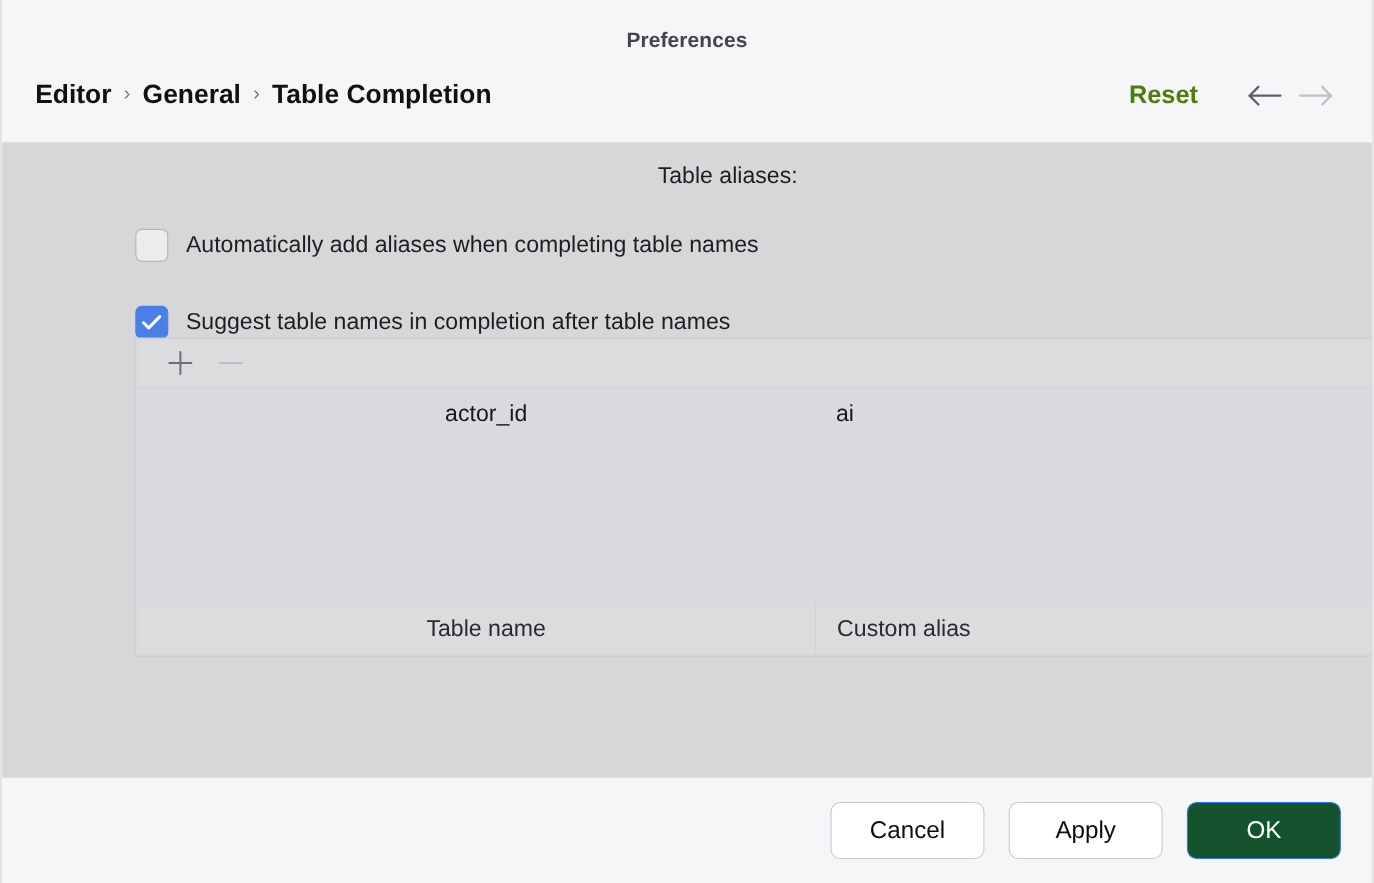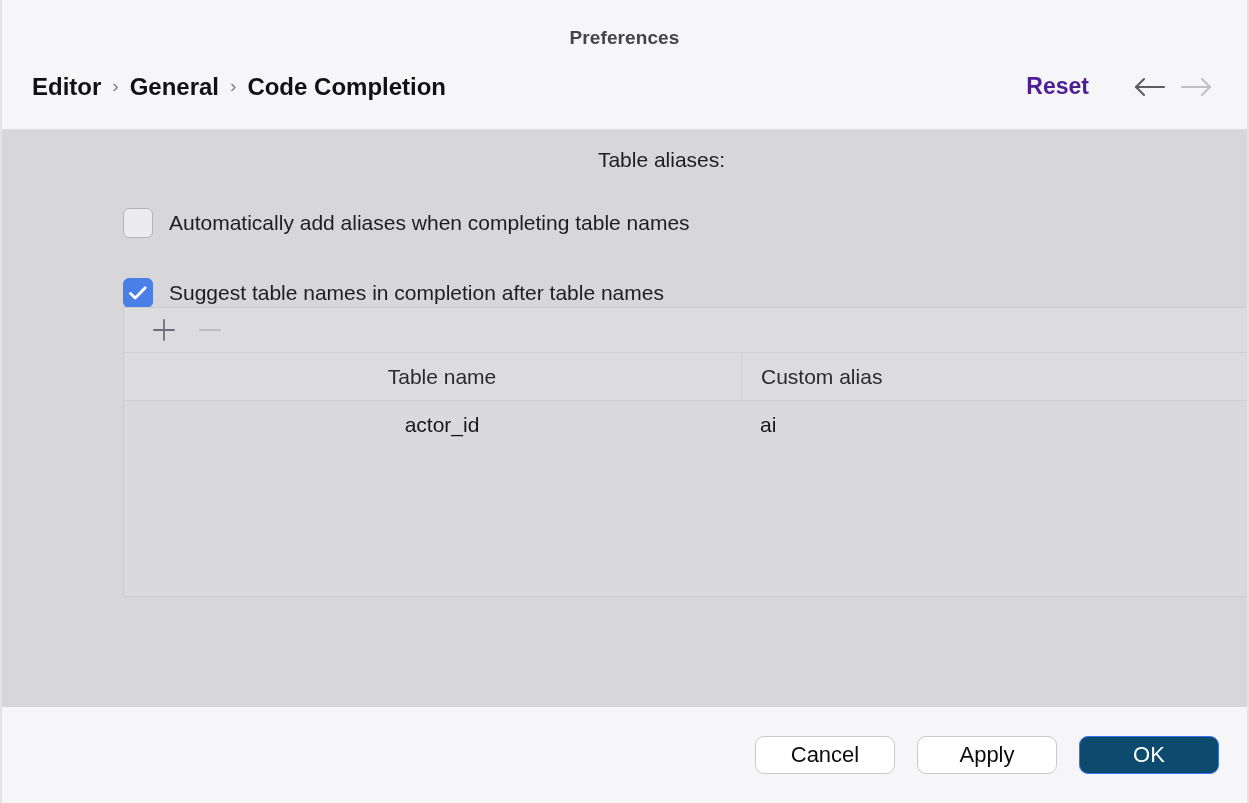--- a/index.html
+++ b/index.html
@@ -66,21 +66,21 @@
   .crumb-sep {
     font-size: 19px;
     color: #7b7b82;
     font-weight: normal;
     line-height: 1;
     transform: translateY(-1px);
   }
   #reset-button {
     font-size: 23px;
     font-weight: bold;
-    color: #4c1d95;
+    color: #4d7c0f;
     cursor: pointer;
     margin-right: 38px;
     white-space: nowrap;
   }
   .navarrow {
     width: 46px;
     height: 40px;
     display: flex;
     align-items: center;
     justify-content: center;
@@ -207,38 +207,38 @@
     height: 96px;
     min-height: 96px;
     background: #f6f6f9;
     display: flex;
     align-items: center;
     justify-content: flex-end;
     padding-right: 28px;
     gap: 22px;
   }
   .fbtn {
-    height: 38px;
+    height: 52px;
     border-radius: 9px;
     font-family: "Liberation Sans", sans-serif;
     font-size: 22px;
     cursor: pointer;
     display: flex;
     align-items: center;
     justify-content: center;
   }
   .fbtn.secondary {
     background: #ffffff;
     border: 1.5px solid #c9c9cf;
     color: #0d0d11;
     min-width: 140px;
     padding: 0 22px;
   }
   .fbtn.primary {
-    background: #0c4a6e;
+    background: #14532d;
     border: 1.5px solid #3a74f0;
     color: #ffffff;
     min-width: 140px;
     padding: 0 22px;
   }
 </style>
 </head>
 <body>
 
 <div id="window">
@@ -246,21 +246,21 @@
   <div id="titlebar">
     <div id="title-text">Preferences</div>
   </div>
 
   <div id="header">
     <div id="breadcrumb">
       <span class="crumb">Editor</span>
       <span class="crumb-sep">›</span>
       <span class="crumb">General</span>
       <span class="crumb-sep">›</span>
-      <span class="crumb">Code Completion</span>
+      <span class="crumb">Table Completion</span>
     </div>
 
     <div id="reset-button">Reset</div>
 
     <div class="navarrow">
       <span>
         <svg width="34" height="22" viewBox="0 0 34 22">
           <path d="M3 11 H31" stroke="#5d5d66" stroke-width="2.1" fill="none" stroke-linecap="round"></path>
           <path d="M11 3 L3 11 L11 19" stroke="#5d5d66" stroke-width="2.1" fill="none" stroke-linecap="round" stroke-linejoin="round"></path>
         </svg>
@@ -309,32 +309,32 @@
         </div>
         <div class="tbtn">
           <span>
             <svg width="26" height="26" viewBox="0 0 26 26">
               <path d="M3 13 H23" stroke="#bcbcc4" stroke-width="1.8" stroke-linecap="round"></path>
             </svg>
           </span>
         </div>
       </div>
 
-      <div id="table-header">
-        <div class="th col-a">Table name</div>
-        <div class="th col-b">Custom alias</div>
-      </div>
-
       <div id="table-body">
         <div class="trow">
           <div class="td col-a">actor_id</div>
           <div class="td col-b">ai</div>
         </div>
       </div>
 
+      <div id="table-header">
+        <div class="th col-a">Table name</div>
+        <div class="th col-b">Custom alias</div>
+      </div>
+
     </div>
 
   </div>
 
   <div id="footer">
     <div class="fbtn secondary">Cancel</div>
     <div class="fbtn secondary">Apply</div>
     <div class="fbtn primary">OK</div>
   </div>
 

